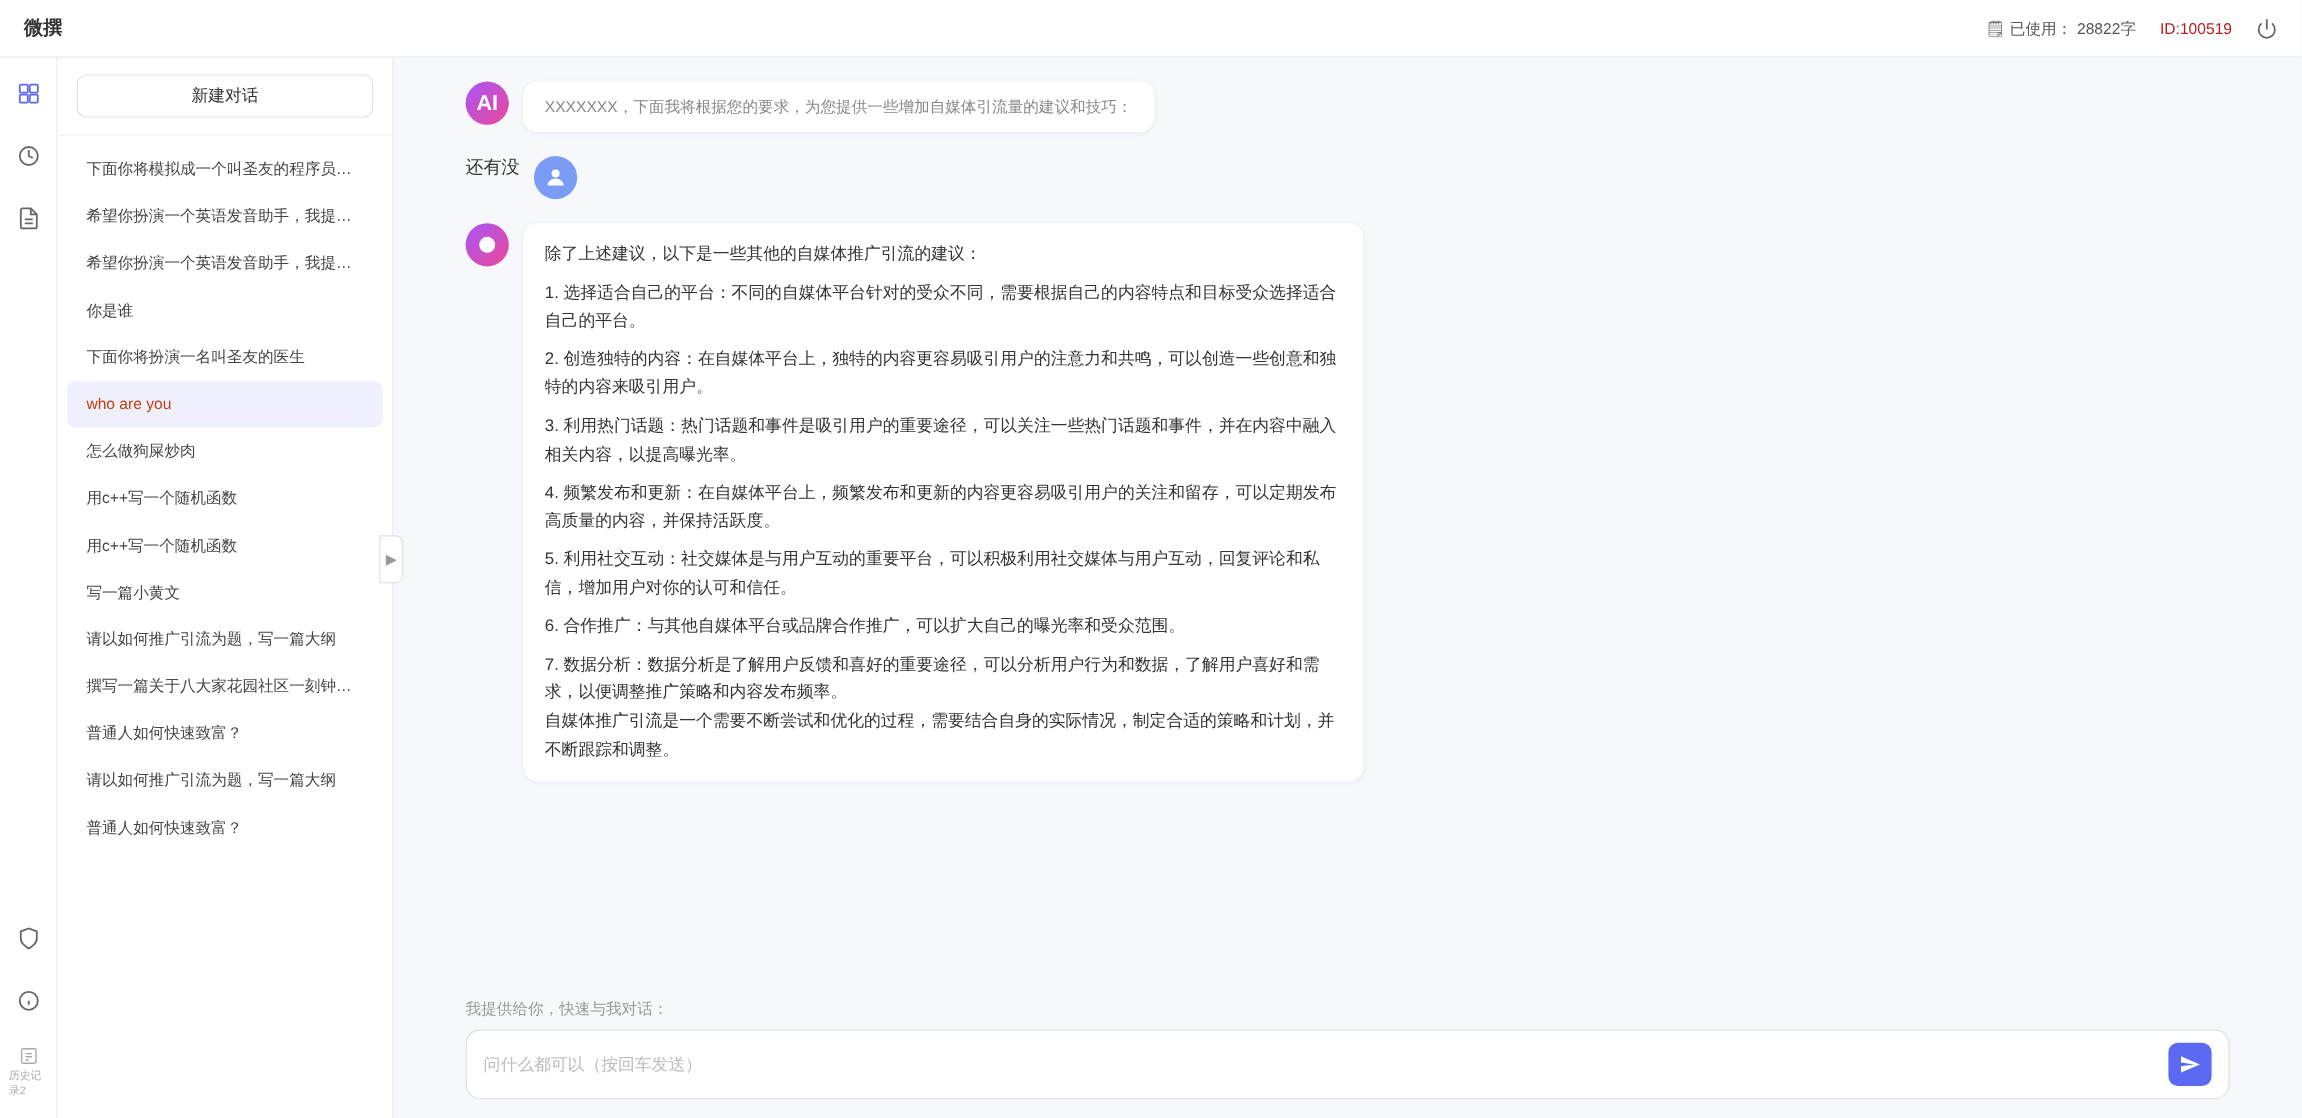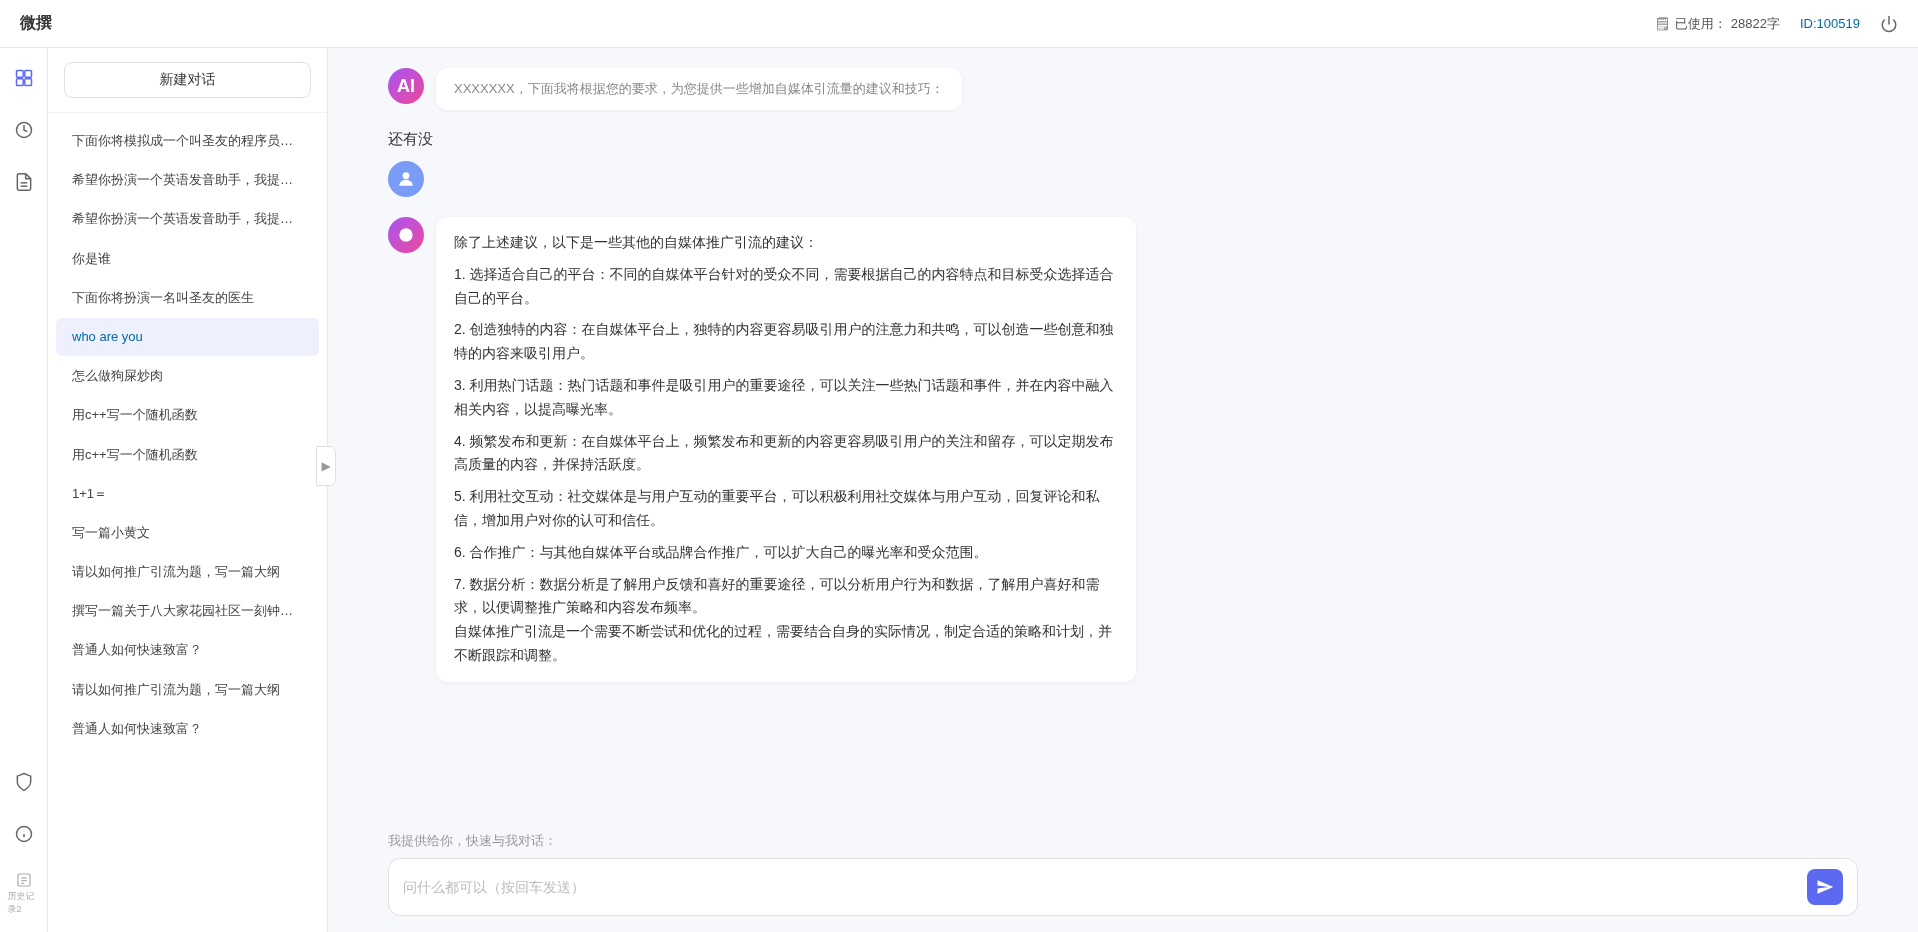--- a/index.html
+++ b/index.html
@@ -39,21 +39,21 @@
     }
     .topbar-usage {
       display: flex;
       align-items: center;
       gap: 4px;
       color: #555;
       font-size: 13px;
     }
     .topbar-id {
       font-size: 13px;
-      color: #0369a1;
+      color: #b91c1c;
     }
     .topbar-power {
       width: 18px;
       height: 18px;
       display: flex;
       align-items: center;
       justify-content: center;
       cursor: pointer;
       color: #666;
     }
@@ -130,21 +130,21 @@
       font-size: 13px;
       color: #444;
       cursor: pointer;
       line-height: 1.4;
       white-space: nowrap;
       overflow: hidden;
       text-overflow: ellipsis;
       border-radius: 6px;
       margin: 1px 8px;
     }
-    .sidebar-item.active { background: #eef0fd; color: #0369a1; }
+    .sidebar-item.active { background: #eef0fd; color: #c2410c; }
 
     
     .collapse-arrow {
       position: absolute;
       left: 316px;
       top: 50%;
       transform: translateY(-50%);
       width: 20px;
       height: 40px;
       background: #fff;
@@ -179,21 +179,20 @@
     .chat-messages::-webkit-scrollbar-track { background: transparent; }
     .chat-messages::-webkit-scrollbar-thumb { background: #ccc; border-radius: 3px; }
 
     .message-row {
       display: flex;
       gap: 12px;
       align-items: flex-start;
     }
     .message-row.user {
       justify-content: flex-start;
-      flex-direction: column;
     }
     .avatar {
       width: 36px;
       height: 36px;
       border-radius: 50%;
       flex-shrink: 0;
       display: flex;
       align-items: center;
       justify-content: center;
       font-size: 18px;
@@ -363,21 +362,20 @@
 
     <div class="sidebar-item">下面你将模拟成一个叫圣友的程序员，我说...</div>
         <div class="sidebar-item">希望你扮演一个英语发音助手，我提供给你...</div>
         <div class="sidebar-item">希望你扮演一个英语发音助手，我提供给你...</div>
         <div class="sidebar-item">你是谁</div>
         <div class="sidebar-item">下面你将扮演一名叫圣友的医生</div>
         <div class="sidebar-item active">who are you</div>
         <div class="sidebar-item">怎么做狗屎炒肉</div>
         <div class="sidebar-item">用c++写一个随机函数</div>
         <div class="sidebar-item">用c++写一个随机函数</div>
-        <div class="sidebar-item">1+1＝</div>
         <div class="sidebar-item">写一篇小黄文</div>
         <div class="sidebar-item">请以如何推广引流为题，写一篇大纲</div>
         <div class="sidebar-item">撰写一篇关于八大家花园社区一刻钟便民生...</div>
         <div class="sidebar-item">普通人如何快速致富？</div>
         <div class="sidebar-item">请以如何推广引流为题，写一篇大纲</div>
         <div class="sidebar-item">普通人如何快速致富？</div>
       </div>
   </div>
 
   <div class="collapse-arrow">

